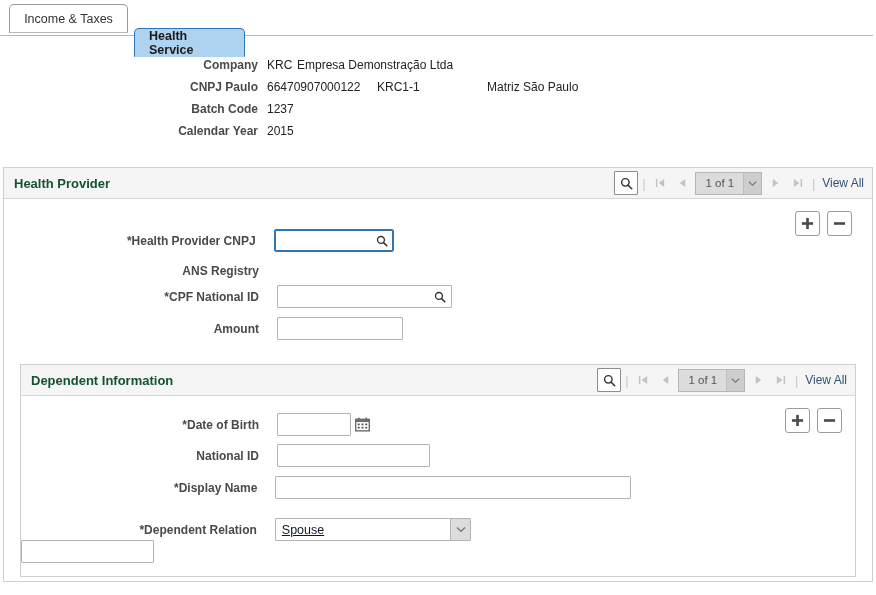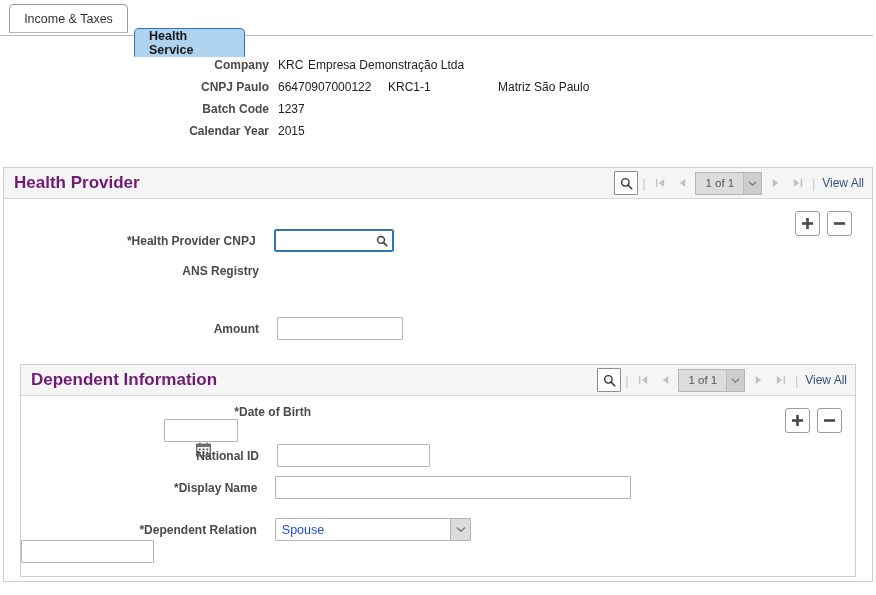--- a/index.html
+++ b/index.html
@@ -65,21 +65,20 @@
     z-index: 3;
     margin-top: 24px;
   }
 
   
   .hdr {
     position: absolute;
     left: 0;
     top: 58px;
     width: 804px;
-    padding-left: 11px;
   }
   .hdr-row {
     display: flex;
     align-items: baseline;
     height: 20px;
     margin-bottom: 2px;
   }
   .hdr-label {
     width: 258px;
     text-align: right;
@@ -119,22 +118,22 @@
     position: relative;
     height: 30px;
     background: #f5f5f5;
     border-bottom: 1px solid #d7d7d7;
     display: flex;
     align-items: center;
   }
   .gb-title {
     margin-left: 10px;
     font-weight: bold;
-    font-size: 17px;
-    color: #701a75;
+    font-size: 13px;
+    color: #14532d;
   }
 
   
   .pager {
     position: absolute;
     right: 8px;
     top: 0;
     height: 30px;
     display: flex;
     align-items: center;
@@ -268,21 +267,22 @@
     background: #ffffff;
     display: flex;
     align-items: center;
     justify-content: space-between;
     cursor: pointer;
     border-radius: 1px;
   }
   .f-select-text {
     padding-left: 6px;
     font-size: 12.5px;
-    color: #1d4ed8;
+    color: #0f172a;
+    text-decoration: underline;
   }
   .f-select-btn {
     width: 19px;
     height: 21px;
     background: #dcdcdc;
     border-left: 1px solid #b4b4b4;
     display: flex;
     align-items: center;
     justify-content: center;
     color: #6e6e6e;
@@ -413,20 +413,31 @@
         </svg>
       </span>
     </div>
   </div>
 
   <div class="field" style="left:0px; top:96px; width:390px;">
     <div class="f-label" style="width:255px;">ANS Registry</div>
     <div class="f-static"></div>
   </div>
 
+  <div class="field" style="left:0px; top:117px; width:450px;">
+    <div class="f-label" style="width:255px;">*CPF National ID</div>
+    <div class="f-input" style="width:175px;">
+      <span class="lookup">
+        <svg width="12" height="12" viewBox="0 0 16 16">
+          <circle cx="6.6" cy="6.6" r="4.6" fill="none" stroke="#333" stroke-width="1.8"></circle>
+          <line x1="10.1" y1="10.1" x2="14.4" y2="14.4" stroke="#333" stroke-width="2.1" stroke-linecap="round"></line>
+        </svg>
+      </span>
+    </div>
+  </div>
 
   <div class="field" style="left:0px; top:149px; width:400px;">
     <div class="f-label" style="width:255px;">Amount</div>
     <div class="f-input" style="width:126px;"></div>
   </div>
 
   <div class="innerbox">
 
     <div class="gb-header">
       <div class="gb-title">Dependent Information</div>
@@ -481,21 +492,21 @@
           <rect x="1" y="5.6" width="12" height="2.8" fill="#4a4a4a"></rect>
         </svg>
       </div>
       <div class="rowbtn">
         <svg width="13" height="13" viewBox="0 0 14 14">
           <rect x="1" y="5.6" width="12" height="2.8" fill="#4a4a4a"></rect>
         </svg>
       </div>
     </div>
 
-    <div class="field" style="left:0px; top:40px; width:360px;flex-direction:column;">
+    <div class="field" style="left:0px; top:48px; width:360px;">
       <div class="f-label" style="width:238px;">*Date of Birth</div>
       <div class="f-input" style="width:74px;"></div>
       <span style="margin-left:4px; display:flex; align-items:center;">
         <svg width="15" height="15" viewBox="0 0 16 16">
           <rect x="0.8" y="2.4" width="14.4" height="12.4" fill="#ffffff" stroke="#4a4a4a" stroke-width="1.2"></rect>
           <rect x="0.8" y="2.4" width="14.4" height="3" fill="#6e6e6e"></rect>
           <rect x="3" y="0.7" width="2" height="2.4" fill="#6e6e6e"></rect>
           <rect x="11" y="0.7" width="2" height="2.4" fill="#6e6e6e"></rect>
           <rect x="3" y="7" width="2" height="1.8" fill="#4a4a4a"></rect>
           <rect x="7" y="7" width="2" height="1.8" fill="#4a4a4a"></rect>

